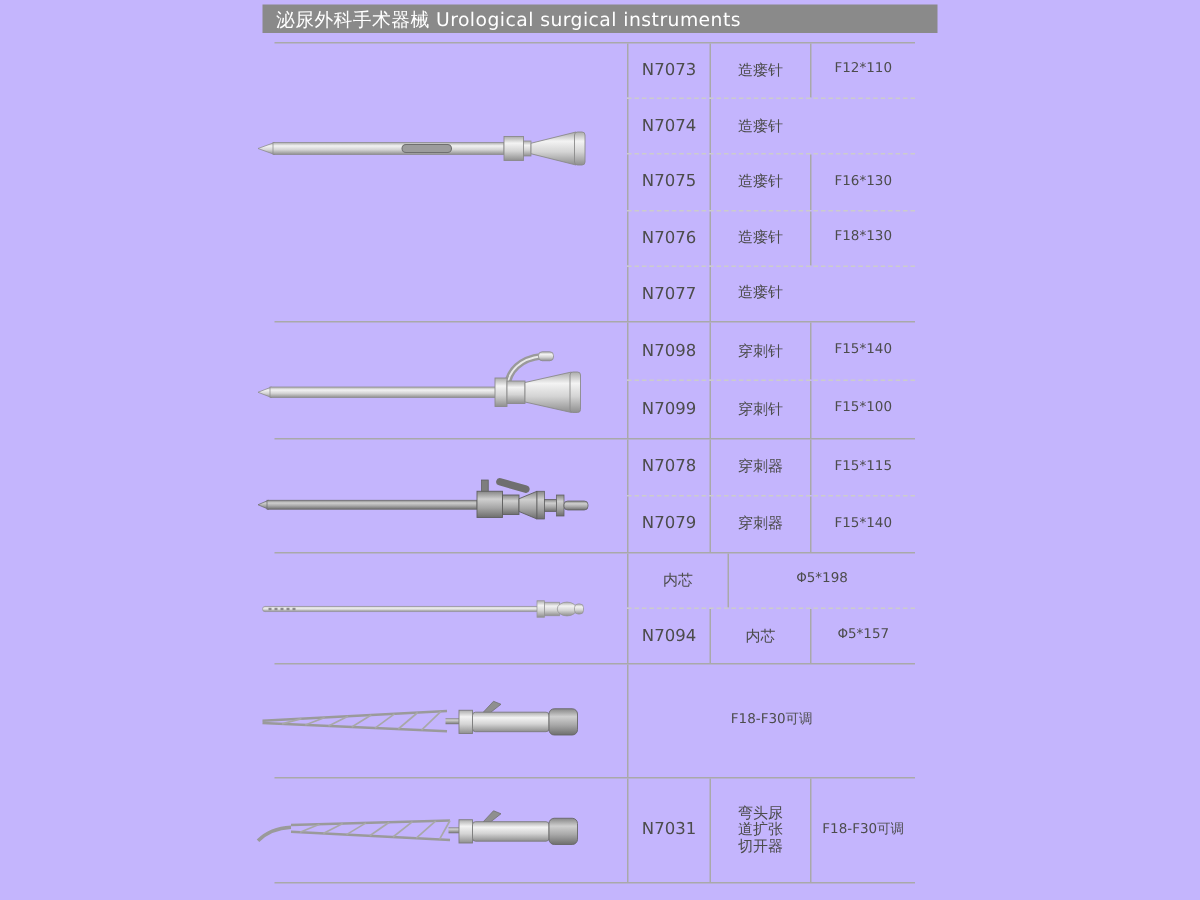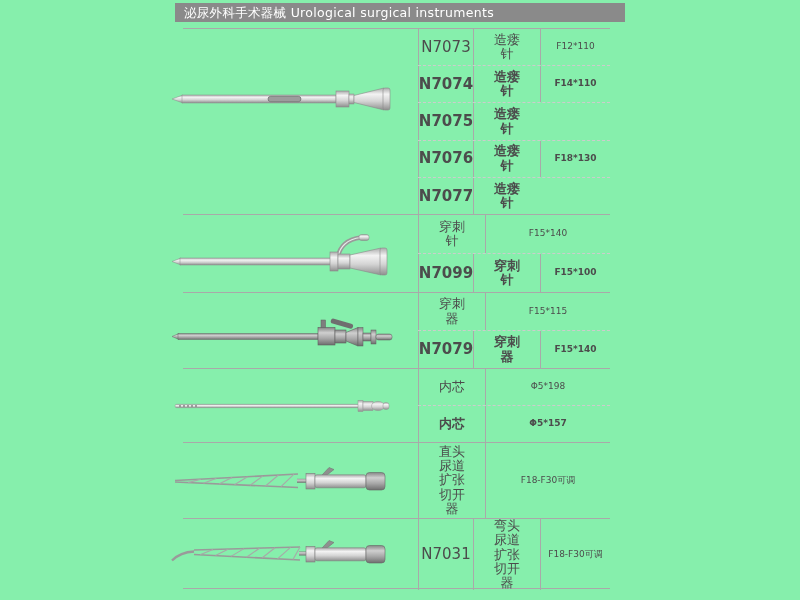--- a/index.html
+++ b/index.html
@@ -1,45 +1,45 @@
 <!DOCTYPE html>
 <html><head>
 <meta charset="utf-8">
 <style>
   html,body { margin:0; padding:0; background:#ffffff; }
   .page {
-    position:relative; width:800px; height:600px; background:#86efac;
+    position:relative; width:800px; height:600px; background:#c4b5fd;
     font-family:"DejaVu Sans","Liberation Sans",sans-serif; overflow:hidden;
   }
   .header-bar {
     position:absolute; left:175px; top:3px; width:450px; height:19px;
     background:#8a8a8a; color:#ffffff; font-size:12.5px; line-height:19px;
     padding-left:9px; box-sizing:border-box; letter-spacing:0.3px; white-space:nowrap;
   }
   .table {
     position:absolute; left:183px; top:28px; width:427px;
     border-top:1px solid #a9a9a9;
   }
   .group { display:flex; border-bottom:1px solid #a9a9a9; }
   .img-cell {
     width:235px; box-sizing:border-box; display:flex;
     align-items:center; justify-content:flex-start; overflow:visible;
   }
   .img-cell svg { margin-left:-13px; display:block; }
   .img-top { align-items:flex-start; padding-top:56px; }
   .rows { flex:1; display:flex; flex-direction:column; }
   .row { flex:1; display:flex; }
-  .row + .row { border-top:1px dashed #cccccc;font-weight:bold; }
+  .row + .row { border-top:1px dashed #cccccc; }
   .cell {
     display:flex; align-items:center; justify-content:center;
     color:#4c4c4c; box-sizing:border-box; border-left:1px solid #a9a9a9;
     text-align:center; line-height:1.1;
   }
-  .model { width:55px; font-size:15px; }
-  .name  { width:67px; font-size:13px; padding:0 18px; }
+  .model { width:55px; font-size:11px; }
+  .name  { width:67px; font-size:10px; padding:0 18px; }
   .spec  { flex:1; font-size:9px; }
 </style>
 </head>
 <body>
 
 <svg width="0" height="0" style="position:absolute" aria-hidden="true">
   <defs>
     <linearGradient id="steel" x1="0" y1="0" x2="0" y2="1">
       <stop offset="0" stop-color="#ababab"></stop>
       <stop offset="0.28" stop-color="#f3f3f3"></stop>
@@ -77,25 +77,25 @@
       </div>
       <div class="rows">
         <div class="row">
           <div class="cell model">N7073</div>
           <div class="cell name">造瘘针</div>
           <div class="cell spec">F12*110</div>
         </div>
         <div class="row">
           <div class="cell model">N7074</div>
           <div class="cell name">造瘘针</div>
-          <div class="cell spec">F14*110</div>
         </div>
         <div class="row">
           <div class="cell model">N7075</div>
           <div class="cell name">造瘘针</div>
+          <div class="cell spec">F16*130</div>
         </div>
         <div class="row">
           <div class="cell model">N7076</div>
           <div class="cell name">造瘘针</div>
           <div class="cell spec">F18*130</div>
         </div>
         <div class="row">
           <div class="cell model">N7077</div>
           <div class="cell name">造瘘针</div>
         </div>
@@ -111,20 +111,21 @@
           <path d="M168,27 C169,16 177,8 191,6.5" stroke="#e8e8e8" stroke-width="1.2" fill="none"></path>
           <rect x="189" y="3.5" width="10" height="6" rx="2.5" fill="url(#steel)" stroke="#8a8a8a" stroke-width="0.5"></rect>
           <rect x="160" y="21" width="8" height="19" fill="url(#steel)" stroke="#8a8a8a" stroke-width="0.6"></rect>
           <rect x="168" y="23" width="12" height="15" fill="url(#steel)" stroke="#8a8a8a" stroke-width="0.6"></rect>
           <polygon points="180,24 211,17 211,44 180,37" fill="url(#steel)" stroke="#8a8a8a" stroke-width="0.6"></polygon>
           <rect x="210" y="17" width="7" height="27" rx="2" fill="url(#steel)" stroke="#8a8a8a" stroke-width="0.6"></rect>
         </svg>
       </div>
       <div class="rows">
         <div class="row">
+          <div class="cell model">N7098</div>
           <div class="cell name">穿刺针</div>
           <div class="cell spec">F15*140</div>
         </div>
         <div class="row">
           <div class="cell model">N7099</div>
           <div class="cell name">穿刺针</div>
           <div class="cell spec">F15*100</div>
         </div>
       </div>
     </div>
@@ -140,20 +141,21 @@
           <rect x="165" y="19" width="11" height="13" fill="url(#steelDark)" stroke="#5f5f5f" stroke-width="0.6"></rect>
           <polygon points="176,21.5 188,16.5 188,35 176,30" fill="url(#steelDark)" stroke="#5f5f5f" stroke-width="0.6"></polygon>
           <rect x="188" y="16.5" width="5" height="18.5" fill="url(#steelDark)" stroke="#5f5f5f" stroke-width="0.5"></rect>
           <rect x="193" y="22" width="8" height="8" fill="url(#steelDark)" stroke="#5f5f5f" stroke-width="0.5"></rect>
           <rect x="201" y="19" width="5" height="14" fill="url(#steelDark)" stroke="#5f5f5f" stroke-width="0.5"></rect>
           <rect x="206" y="23" width="16" height="6" rx="2.5" fill="url(#steelDark)" stroke="#5f5f5f" stroke-width="0.5"></rect>
         </svg>
       </div>
       <div class="rows">
         <div class="row">
+          <div class="cell model">N7078</div>
           <div class="cell name">穿刺器</div>
           <div class="cell spec">F15*115</div>
         </div>
         <div class="row">
           <div class="cell model">N7079</div>
           <div class="cell name">穿刺器</div>
           <div class="cell spec">F15*140</div>
         </div>
       </div>
     </div>
@@ -172,20 +174,21 @@
           <ellipse cx="208" cy="7" rx="6.5" ry="4.6" fill="url(#steel)" stroke="#949494" stroke-width="0.5"></ellipse>
           <rect x="213" y="3.6" width="6" height="6.8" rx="2.5" fill="url(#steel)" stroke="#949494" stroke-width="0.5"></rect>
         </svg>
       </div>
       <div class="rows">
         <div class="row">
           <div class="cell name">内芯</div>
           <div class="cell spec">Φ5*198</div>
         </div>
         <div class="row">
+          <div class="cell model">N7094</div>
           <div class="cell name">内芯</div>
           <div class="cell spec">Φ5*157</div>
         </div>
       </div>
     </div>
 
     <div class="group" style="height:75px">
       <div class="img-cell">
         <svg width="232" height="34" viewBox="0 0 232 34">
           <line x1="128" y1="10" x2="5" y2="16.5" stroke="#9a9a9a" stroke-width="1.6"></line>
@@ -199,21 +202,20 @@
           <line x1="111" y1="22.7" x2="124" y2="10.2" stroke="#a8a8a8" stroke-width="1.1"></line>
           <rect x="127" y="14.8" width="12" height="4" fill="url(#steelDark)"></rect>
           <polygon points="152,11 159,3.5 164,5.5 157,11" fill="#8f8f8f" stroke="#6d6d6d" stroke-width="0.5"></polygon>
           <rect x="136" y="9.5" width="9" height="15.5" fill="url(#steel)" stroke="#7c7c7c" stroke-width="0.6"></rect>
           <rect x="145" y="10.8" width="51" height="13" rx="2" fill="url(#steel)" stroke="#7c7c7c" stroke-width="0.6"></rect>
           <rect x="196" y="8.5" width="19" height="17.5" rx="3.5" fill="url(#steelDark)" stroke="#666666" stroke-width="0.6"></rect>
         </svg>
       </div>
       <div class="rows">
         <div class="row">
-          <div class="cell name">直头尿道扩张切开器</div>
           <div class="cell spec">F18-F30可调</div>
         </div>
       </div>
     </div>
 
     <div class="group" style="height:69px">
       <div class="img-cell">
         <svg width="232" height="36" viewBox="0 0 232 36">
           <path d="M24,15.5 C14,16 7,19.5 2,24.5" stroke="#9a9a9a" stroke-width="2.4" fill="none"></path>
           <line x1="130" y1="11" x2="24" y2="14" stroke="#9a9a9a" stroke-width="1.6"></line>

